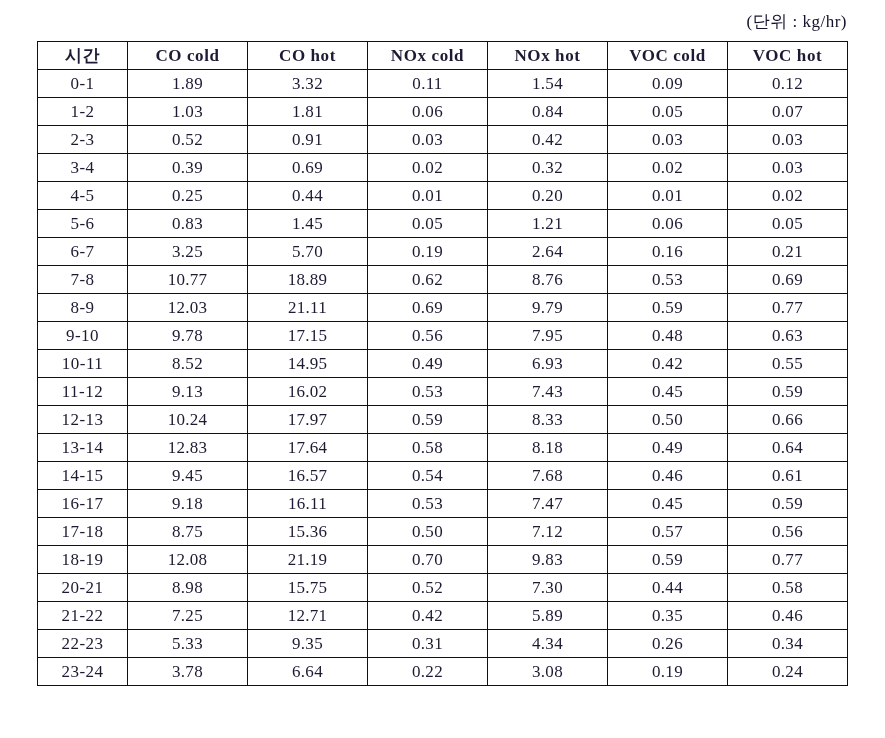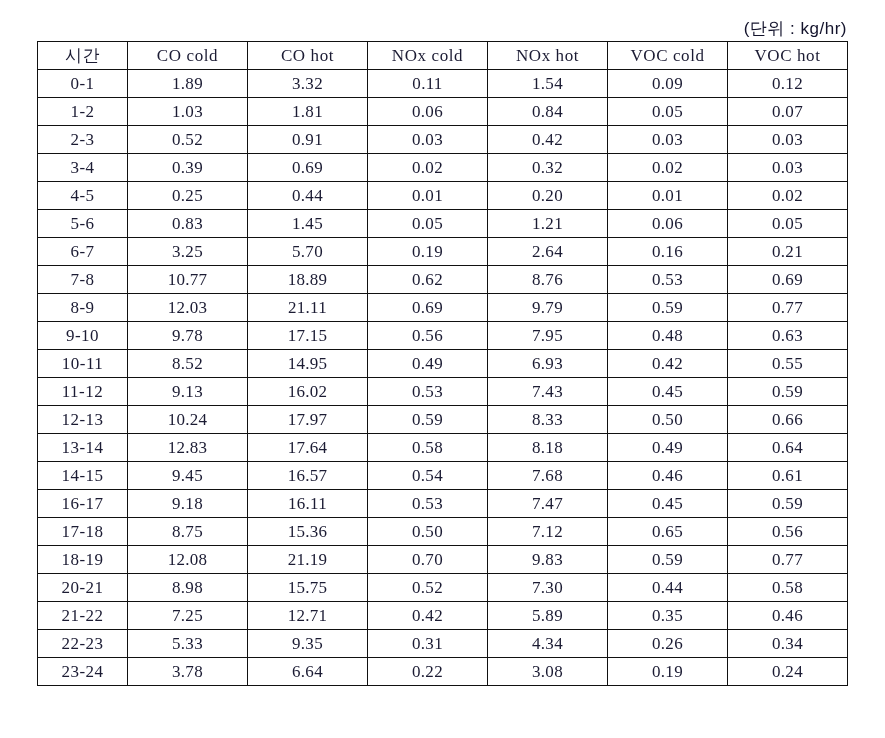--- a/index.html
+++ b/index.html
@@ -17,28 +17,28 @@
     position: relative;
   }
   .page {
     width: 885px;
     height: 738px;
     position: relative;
     box-sizing: border-box;
   }
   .unit-line {
     position: absolute;
-    top: 17px;
+    top: 10px;
     left: 0;
     width: 847px;
     text-align: right;
     font-size: 17px;
     letter-spacing: 0.5px;
     color: #12122b;
-    font-family: Liberation Sans, sans-serif;
+    font-family: Liberation Serif, serif;
   }
   .table-wrap {
     position: absolute;
     left: 37px;
     top: 41px;
     width: 810px;
   }
   table.emission {
     border-collapse: collapse;
     width: 810px;
@@ -56,20 +56,21 @@
     vertical-align: middle;
     font-size: 17px;
     line-height: 25px;
     font-weight: normal;
     color: #1b1b33;
     white-space: nowrap;
     font-family: "Liberation Serif", "DejaVu Serif", serif;
   }
   table.emission thead th {
     letter-spacing: 0.6px;
+    font-weight: bold;
   }
   table.emission tbody td.time-cell {
     letter-spacing: 0.5px;
   }
   table.emission tbody td.val-cell {
     letter-spacing: 0.3px;
   }
 </style>
 </head>
 <body>
@@ -244,21 +245,21 @@
             <td class="val-cell">7.47</td>
             <td class="val-cell">0.45</td>
             <td class="val-cell">0.59</td>
           </tr>
           <tr>
             <td class="time-cell">17-18</td>
             <td class="val-cell">8.75</td>
             <td class="val-cell">15.36</td>
             <td class="val-cell">0.50</td>
             <td class="val-cell">7.12</td>
-            <td class="val-cell">0.65</td>
+            <td class="val-cell">0.57</td>
             <td class="val-cell">0.56</td>
           </tr>
           <tr>
             <td class="time-cell">18-19</td>
             <td class="val-cell">12.08</td>
             <td class="val-cell">21.19</td>
             <td class="val-cell">0.70</td>
             <td class="val-cell">9.83</td>
             <td class="val-cell">0.59</td>
             <td class="val-cell">0.77</td>

